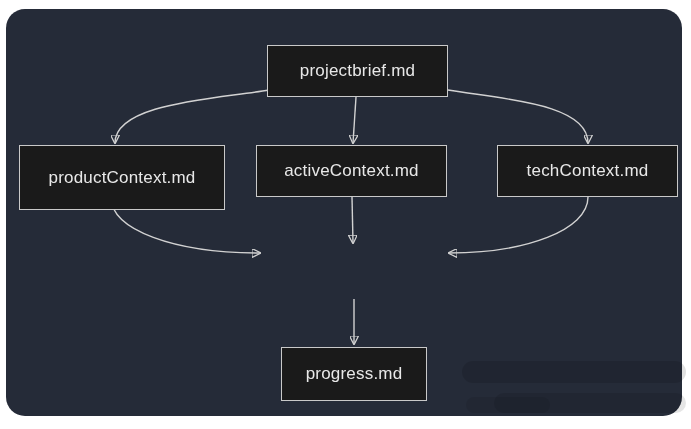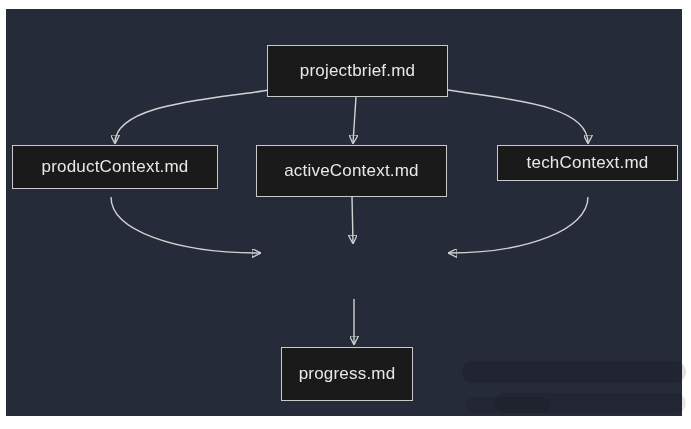--- a/index.html
+++ b/index.html
@@ -20,20 +20,21 @@
     width:691px;
     height:429px;
     background:var(--page-bg);
     overflow:hidden;
   }
   .diagram{
     position:absolute;
     left:6px; top:9px;
     width:676px; height:407px;
     background:var(--canvas-bg);
+    border-radius:19px;
   }
   .edges{
     position:absolute;
     left:0; top:0;
     width:100%; height:100%;
   }
   .edges path{
     fill:none;
     stroke:var(--edge);
     stroke-width:1.4px;
@@ -44,25 +45,25 @@
     border:1.5px solid var(--node-border);
     color:var(--node-text);
     display:flex;
     align-items:center;
     justify-content:center;
     font-size:17px;
     letter-spacing:0.2px;
     white-space:nowrap;
   }
   #n-projectbrief   {left:261px; top:36px;  width:181px; height:52px;}
-  #n-productContext {left:6px;   top:136px; width:206px; height:44px;}
+  #n-productContext {left:13px;   top:136px; width:206px; height:65px;}
   #n-systemPatterns {left:250px; top:136px; width:191px; height:52px;}
-  #n-techContext    {left:491px; top:136px; width:181px; height:36px;}
+  #n-techContext    {left:491px; top:136px; width:181px; height:52px;}
   #n-activeContext  {left:256px; top:237px; width:185px; height:53px;}
-  #n-progress       {left:275px; top:338px; width:132px; height:54px;}
+  #n-progress       {left:275px; top:338px; width:146px; height:54px;}
   .smudge{
     position:absolute;
     background:rgba(0,0,0,0.12);
     border-radius:14px;
   }
   .smudge.s1{left:456px; top:352px; width:224px; height:22px;}
   .smudge.s2{left:488px; top:384px; width:192px; height:20px; background:rgba(0,0,0,0.10);}
   .smudge.s3{left:460px; top:388px; width:84px;  height:16px; background:rgba(0,0,0,0.08);}
 </style>
 </head>

